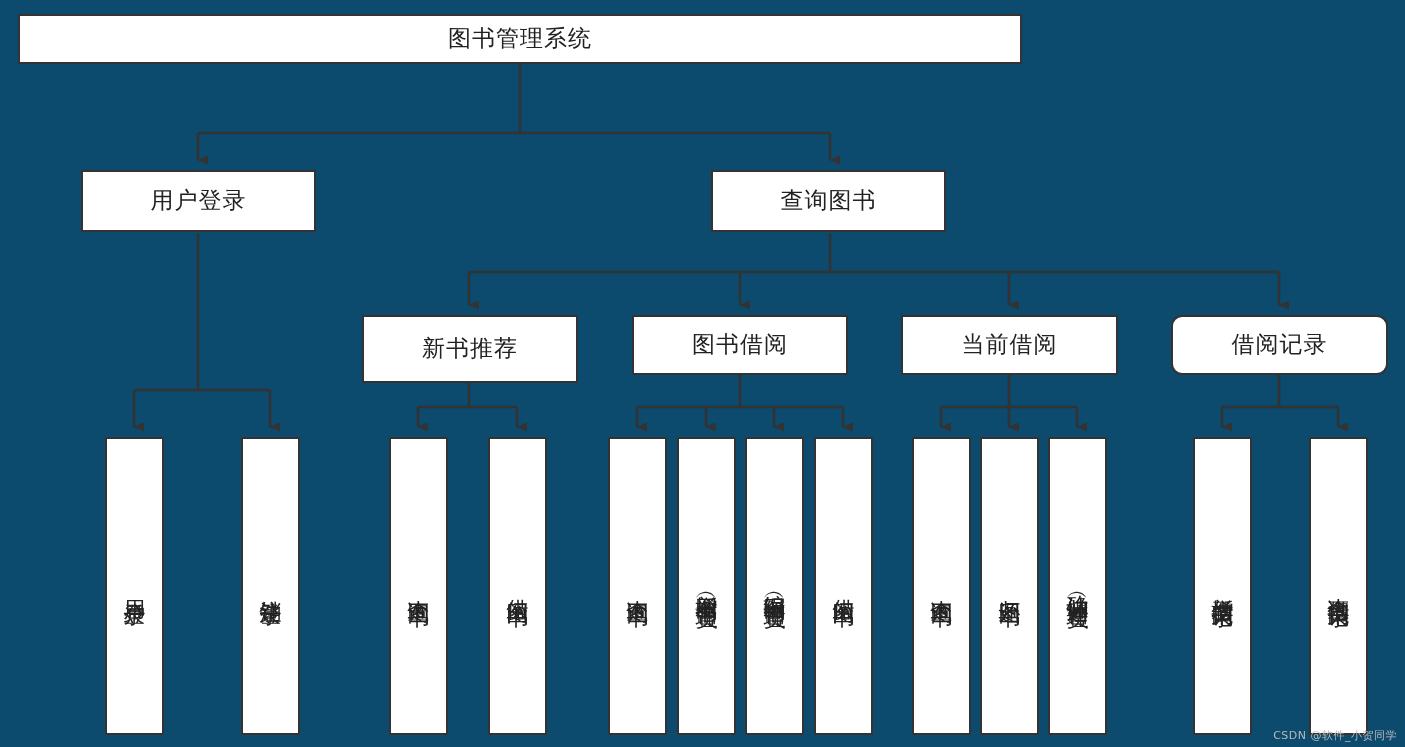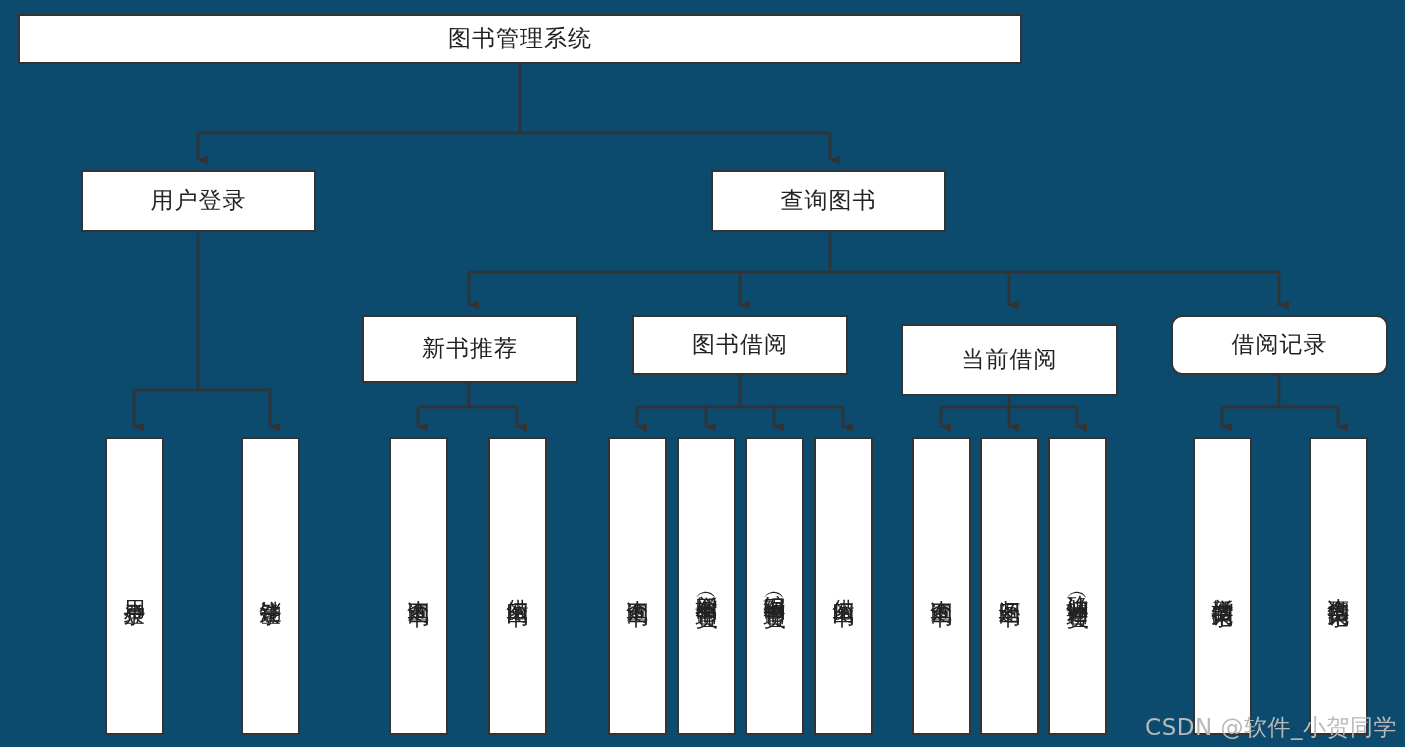--- a/index.html
+++ b/index.html
@@ -57,21 +57,21 @@
   }
   .node-v .vlabel {
     writing-mode: vertical-rl;
     text-orientation: upright;
     display: block;
   }
   .watermark {
     position: absolute;
     right: 8px;
     bottom: 4px;
-    font-size: 23px;
+    font-size: 11px;
     color: #b9b9b9;
     white-space: nowrap;
     letter-spacing: 0.5px;
   }
 </style>
 </head>
 <body>
 
 <div id="diagram-root">
 
@@ -125,21 +125,21 @@
     </g>
   </svg>
 
   <div class="node node-h node-root" style="left:18px; top:14px; width:1004px; height:50px;">图书管理系统</div>
 
   <div class="node node-h" style="left:81px; top:170px; width:235px; height:62px;">用户登录</div>
   <div class="node node-h" style="left:711px; top:170px; width:235px; height:62px;">查询图书</div>
 
   <div class="node node-h" style="left:362px; top:315px; width:216px; height:68px;">新书推荐</div>
   <div class="node node-h" style="left:632px; top:315px; width:216px; height:60px;">图书借阅</div>
-  <div class="node node-h" style="left:901px; top:324px; width:217px; height:72px;">当前借阅</div>
+  <div class="node node-h" style="left:901px; top:315px; width:217px; height:60px;">当前借阅</div>
   <div class="node node-h" style="left:1171px; top:315px; width:217px; height:60px;border-radius:11px;">借阅记录</div>
 
   <div class="node node-v" style="left:105px; top:437px; width:59px; height:298px;">
     <span class="vlabel">用户登录</span>
   </div>
   <div class="node node-v" style="left:241px; top:437px; width:59px; height:298px;">
     <span class="vlabel">注销登录</span>
   </div>
 
   <div class="node node-v" style="left:389px; top:437px; width:59px; height:298px;">

